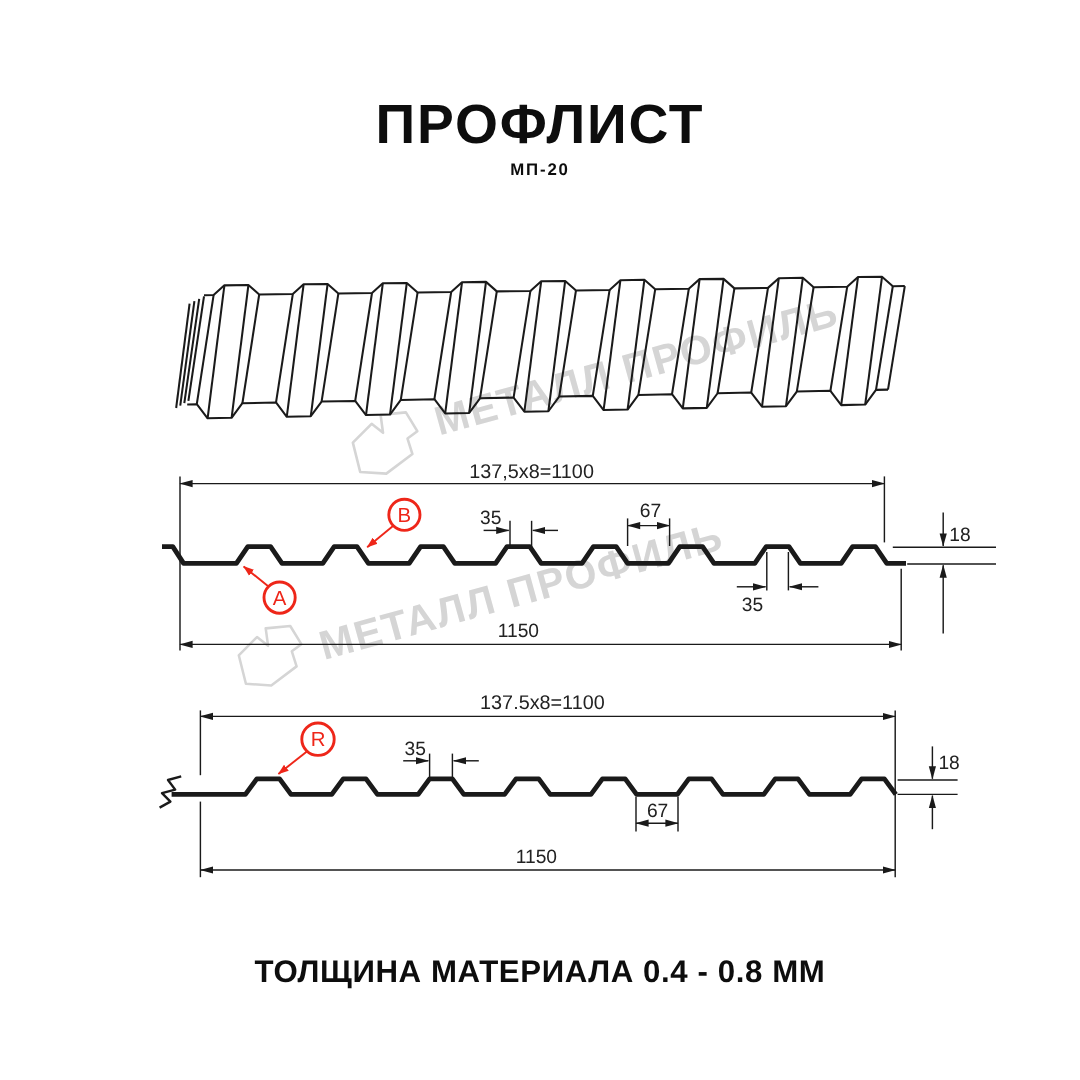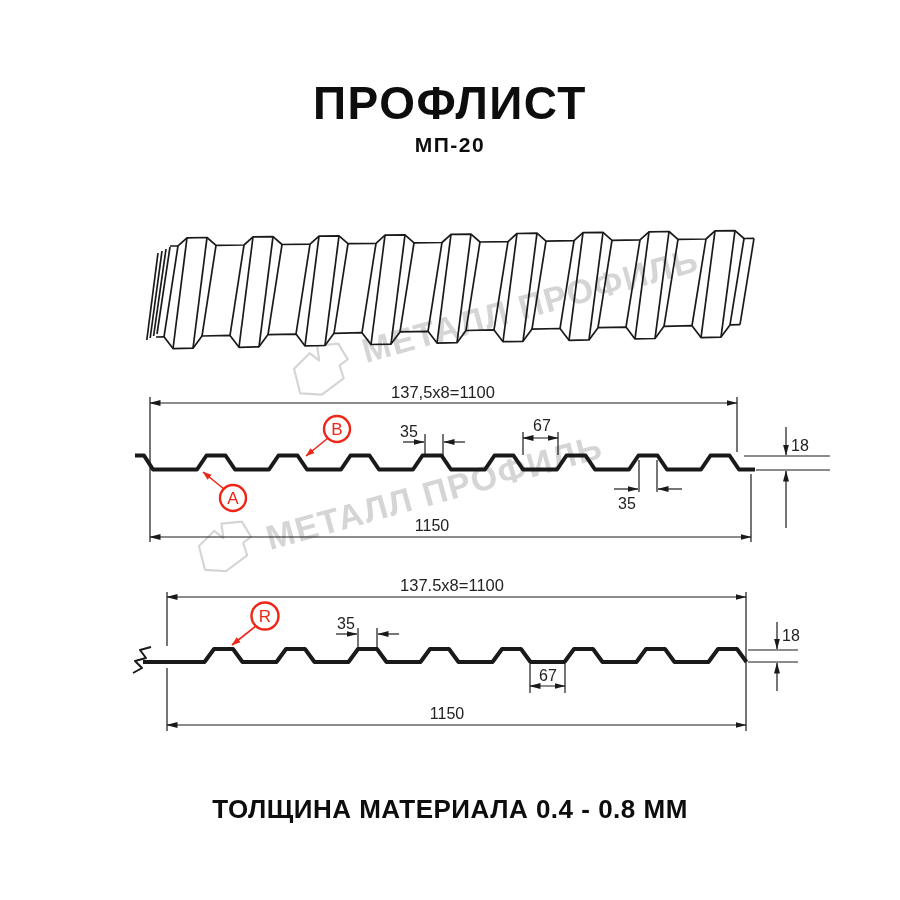--- a/index.html
+++ b/index.html
@@ -1,21 +1,21 @@
 <!DOCTYPE html>
 <html style="--red: #ee2619; --line: #1a1a1a; --wm: #d5d5d5;"><head>
 <meta charset="utf-8">
 <style>
   html,body{margin:0;padding:0;background:#fff;}
   #stage{position:relative;width:900px;height:900px;background:#fff;overflow:hidden;
          font-family:"Liberation Sans",sans-serif;text-decoration:underline;}
   #draw{position:absolute;left:0;top:0;}
   .htxt{position:absolute;left:0;right:0;text-align:center;color:#0d0d0d;}
   #title{top:76px;font-size:46px;font-weight:800;letter-spacing:1.5px;}
-  #subtitle{top:133px;font-size:21px;font-weight:600;letter-spacing:1.5px;}
+  #subtitle{top:133px;font-size:14px;font-weight:600;letter-spacing:1.5px;}
   #footer{top:794px;font-size:26px;font-weight:600;letter-spacing:.5px;}
   
   .dln{stroke:var(--line,#1a1a1a);stroke-width:1.2;fill:none;}
   .thick{stroke:var(--line,#1a1a1a);stroke-width:4;fill:none;stroke-linejoin:round;}
   .thin3d{stroke:var(--line,#1a1a1a);stroke-width:1.7;fill:none;stroke-linejoin:round;}
   .sq{stroke:var(--line,#1a1a1a);stroke-width:2;fill:none;stroke-linejoin:round;}
   .dim{font-family:"Liberation Sans",sans-serif;font-size:16px;fill:#222;}
   .mod{font-size:16.5px;}
   .mid{text-anchor:middle;}
   .red{stroke:var(--red,#ee2619);stroke-width:2.4;fill:none;}

